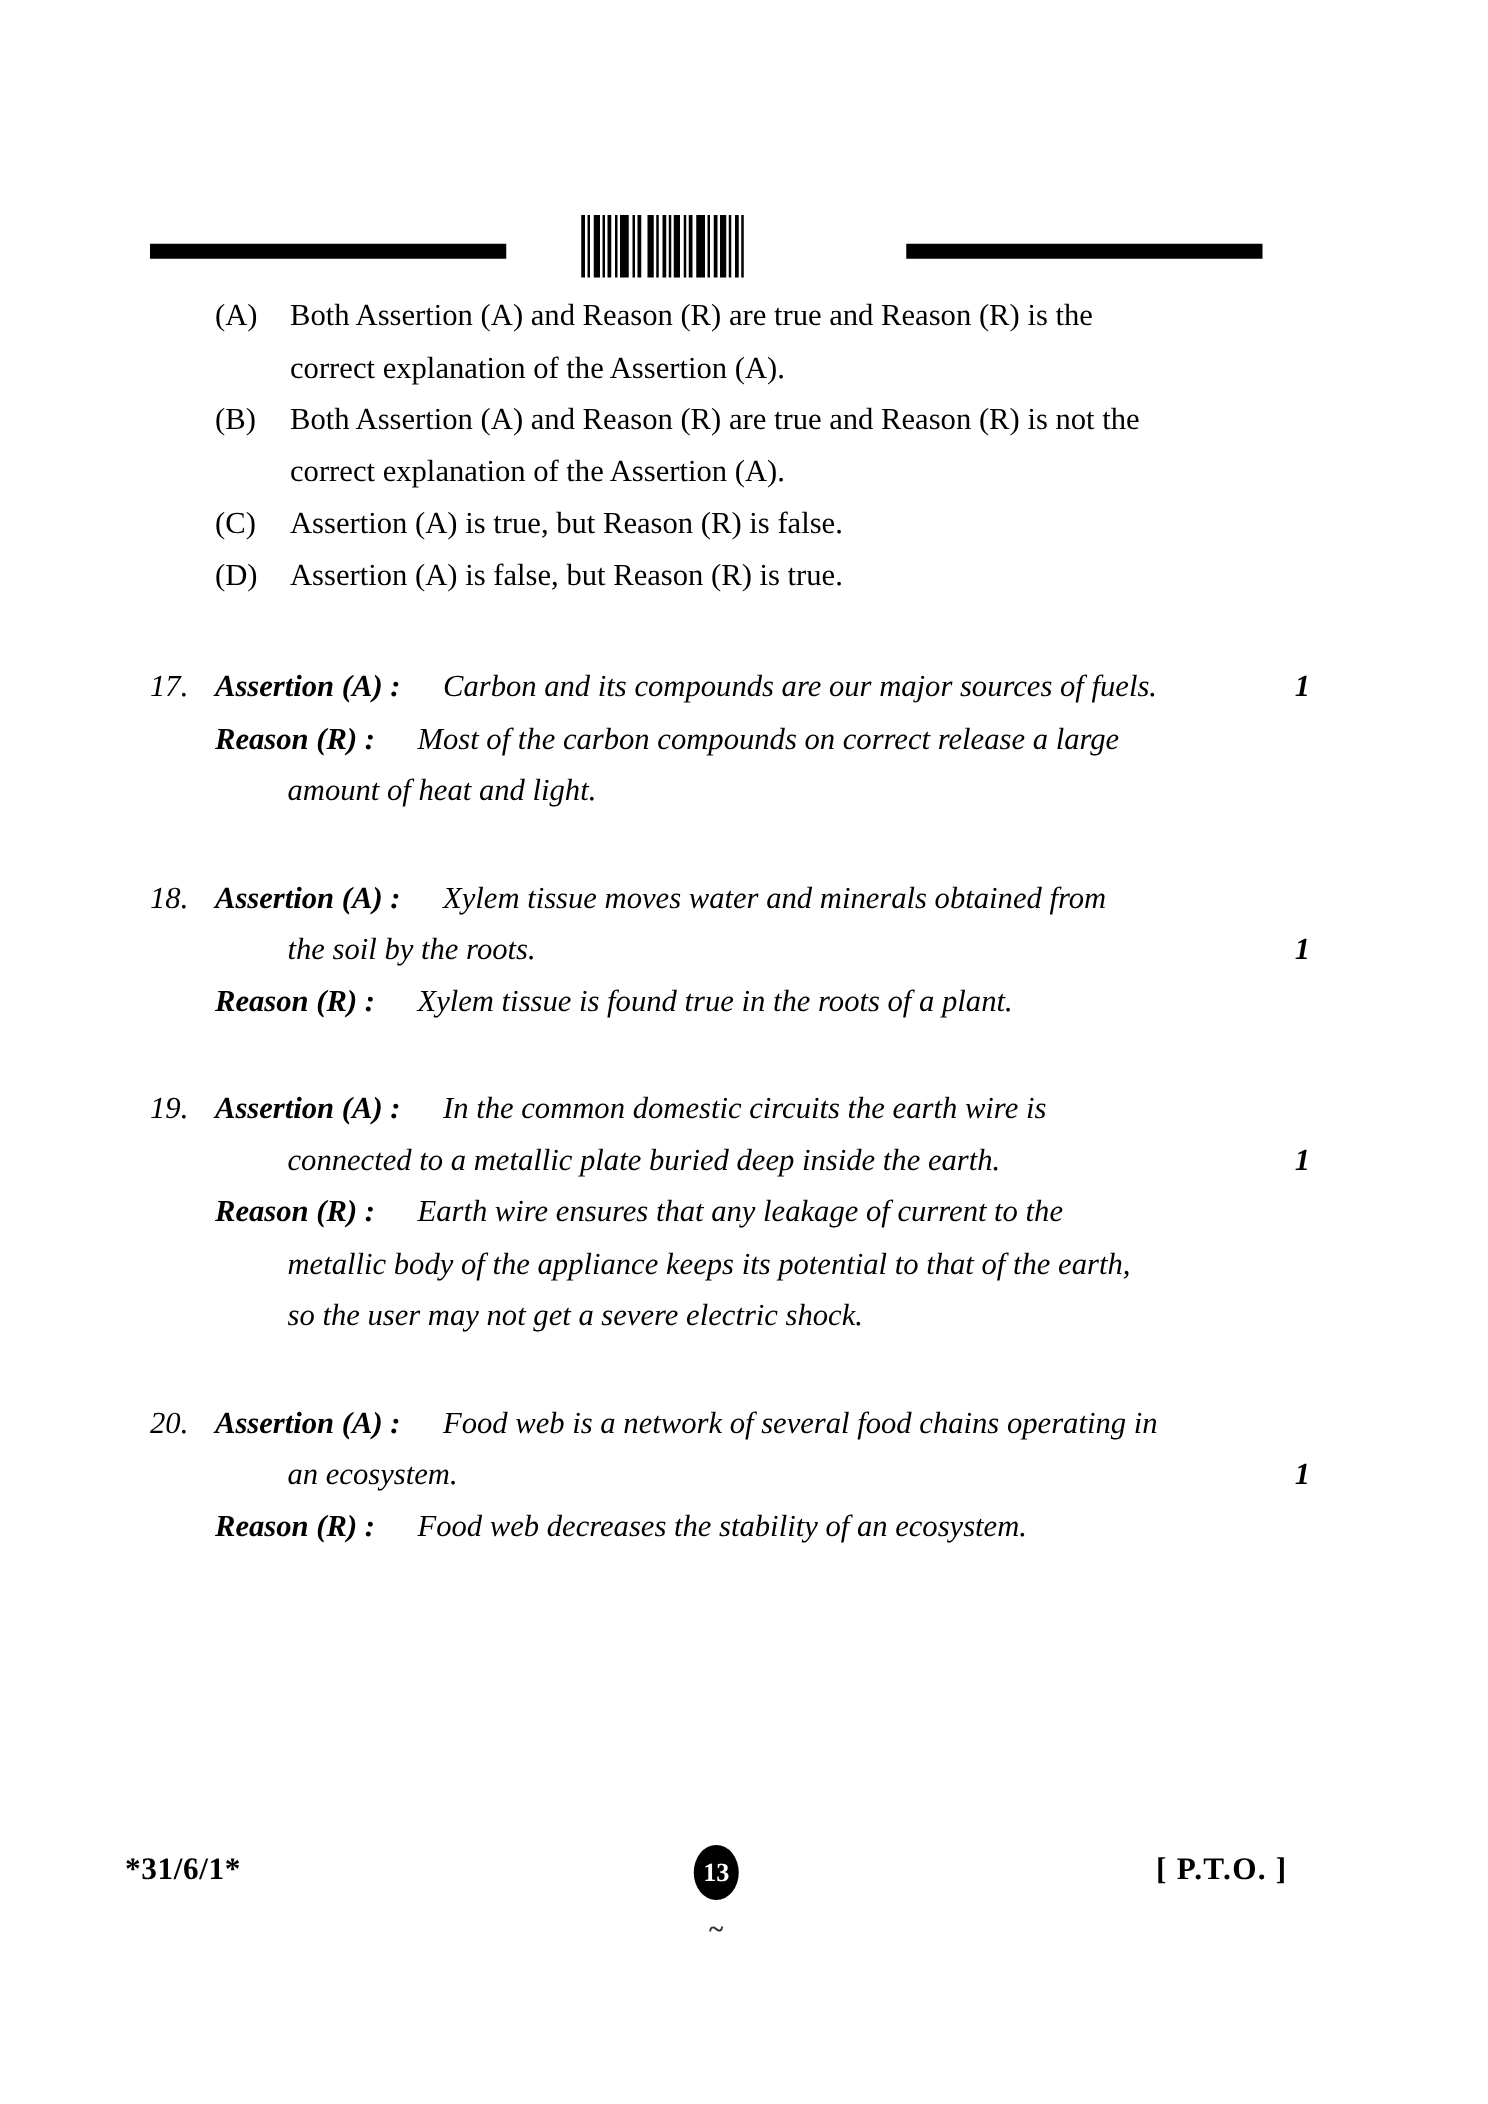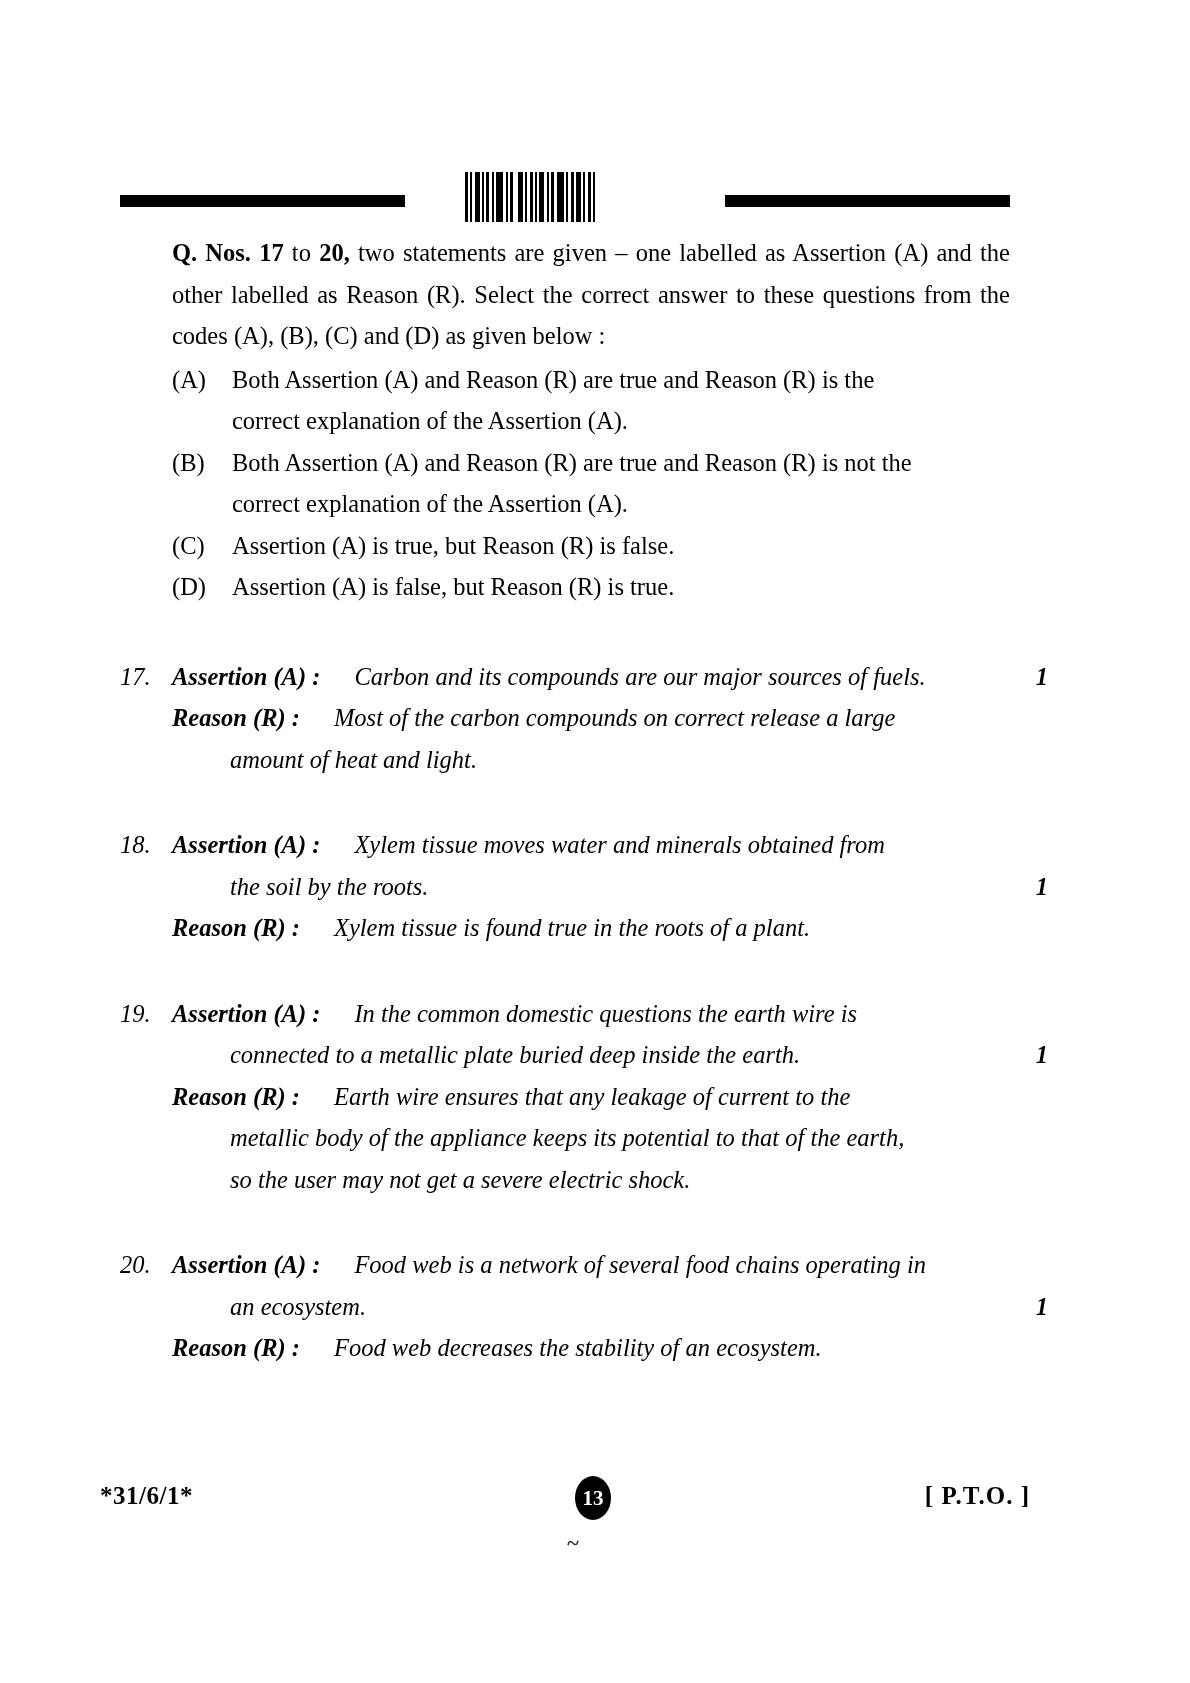--- a/index.html
+++ b/index.html
@@ -174,21 +174,21 @@
   .pto {
     position: absolute;
     right: 0;
     top: 0;
     font-size: 25px;
     font-weight: bold;
     letter-spacing: 1px;
   }
   .page-badge {
     position: absolute;
-    left: 475px;
+    left: 455px;
     top: -6px;
     width: 36px;
     height: 44px;
     background: #000000;
     border-radius: 50%;
     color: #ffffff;
     font-size: 21px;
     font-weight: bold;
     display: flex;
     align-items: center;
@@ -257,21 +257,20 @@
         <i class="g1"></i>
         <i class="w1"></i>
         <i class="g0"></i>
         <i class="w0"></i>
     </div>
     <div class="rule-right"></div>
   </div>
 
   <div class="content">
 
-    <p class="intro"><b>Q. Nos. 17</b><span> to </span><b>20,</b><span> two statements are given – one labelled as Assertion (A) and the other labelled as Reason (R). Select the correct answer to these questions from the codes (A), (B), (C) and (D) as given below :</span></p>
 
     <div class="opt-row">
       <div class="opt-label">(A)</div>
       <div class="opt-text">Both Assertion (A) and Reason (R) are true and Reason (R) is the</div>
     </div>
     <div class="opt-row">
       <div class="opt-label"></div>
       <div class="opt-text nojust">correct explanation of the Assertion (A).</div>
     </div>
 
@@ -330,21 +329,21 @@
       </div>
     </div>
 
     <div class="gap-md"></div>
 
     <div class="qblock">
       <div class="q-num">19.</div>
       <div class="q-body">
         <div class="stmt">
           <span class="stmt-label">Assertion (A) :</span>
-          <span class="stmt-text">In the common domestic questions the earth wire is</span>
+          <span class="stmt-text">In the common domestic circuits the earth wire is</span>
         </div>
         <div class="cont-line nojust">connected to a metallic plate buried deep inside the earth.</div>
         <span class="mark" style="top:41.5px;">1</span>
         <div class="stmt">
           <span class="stmt-label">Reason (R) :</span>
           <span class="stmt-text">Earth wire ensures that any leakage of current to the</span>
         </div>
         <div class="cont-line nojust">metallic body of the appliance keeps its potential to that of the earth,</div>
         <div class="cont-line nojust">so the user may not get a severe electric shock.</div>
       </div>

